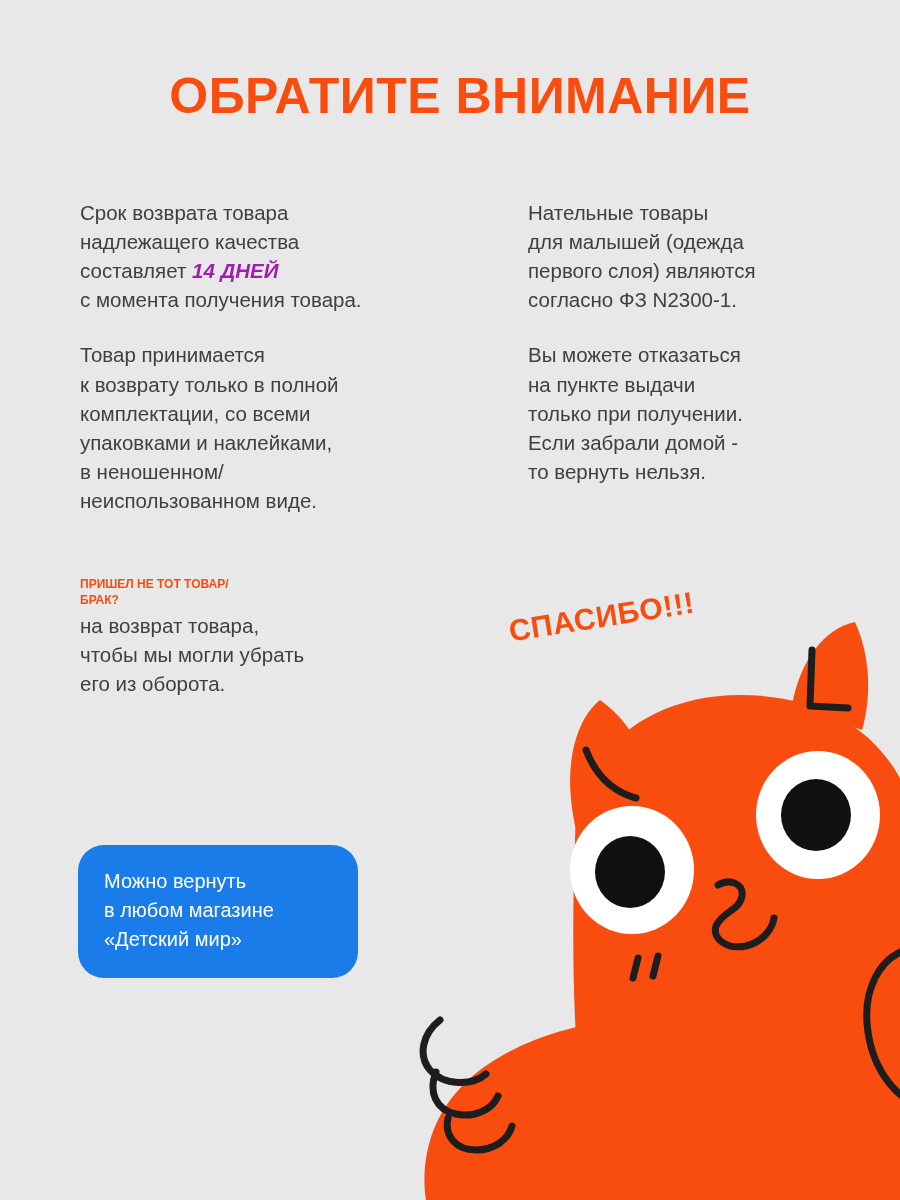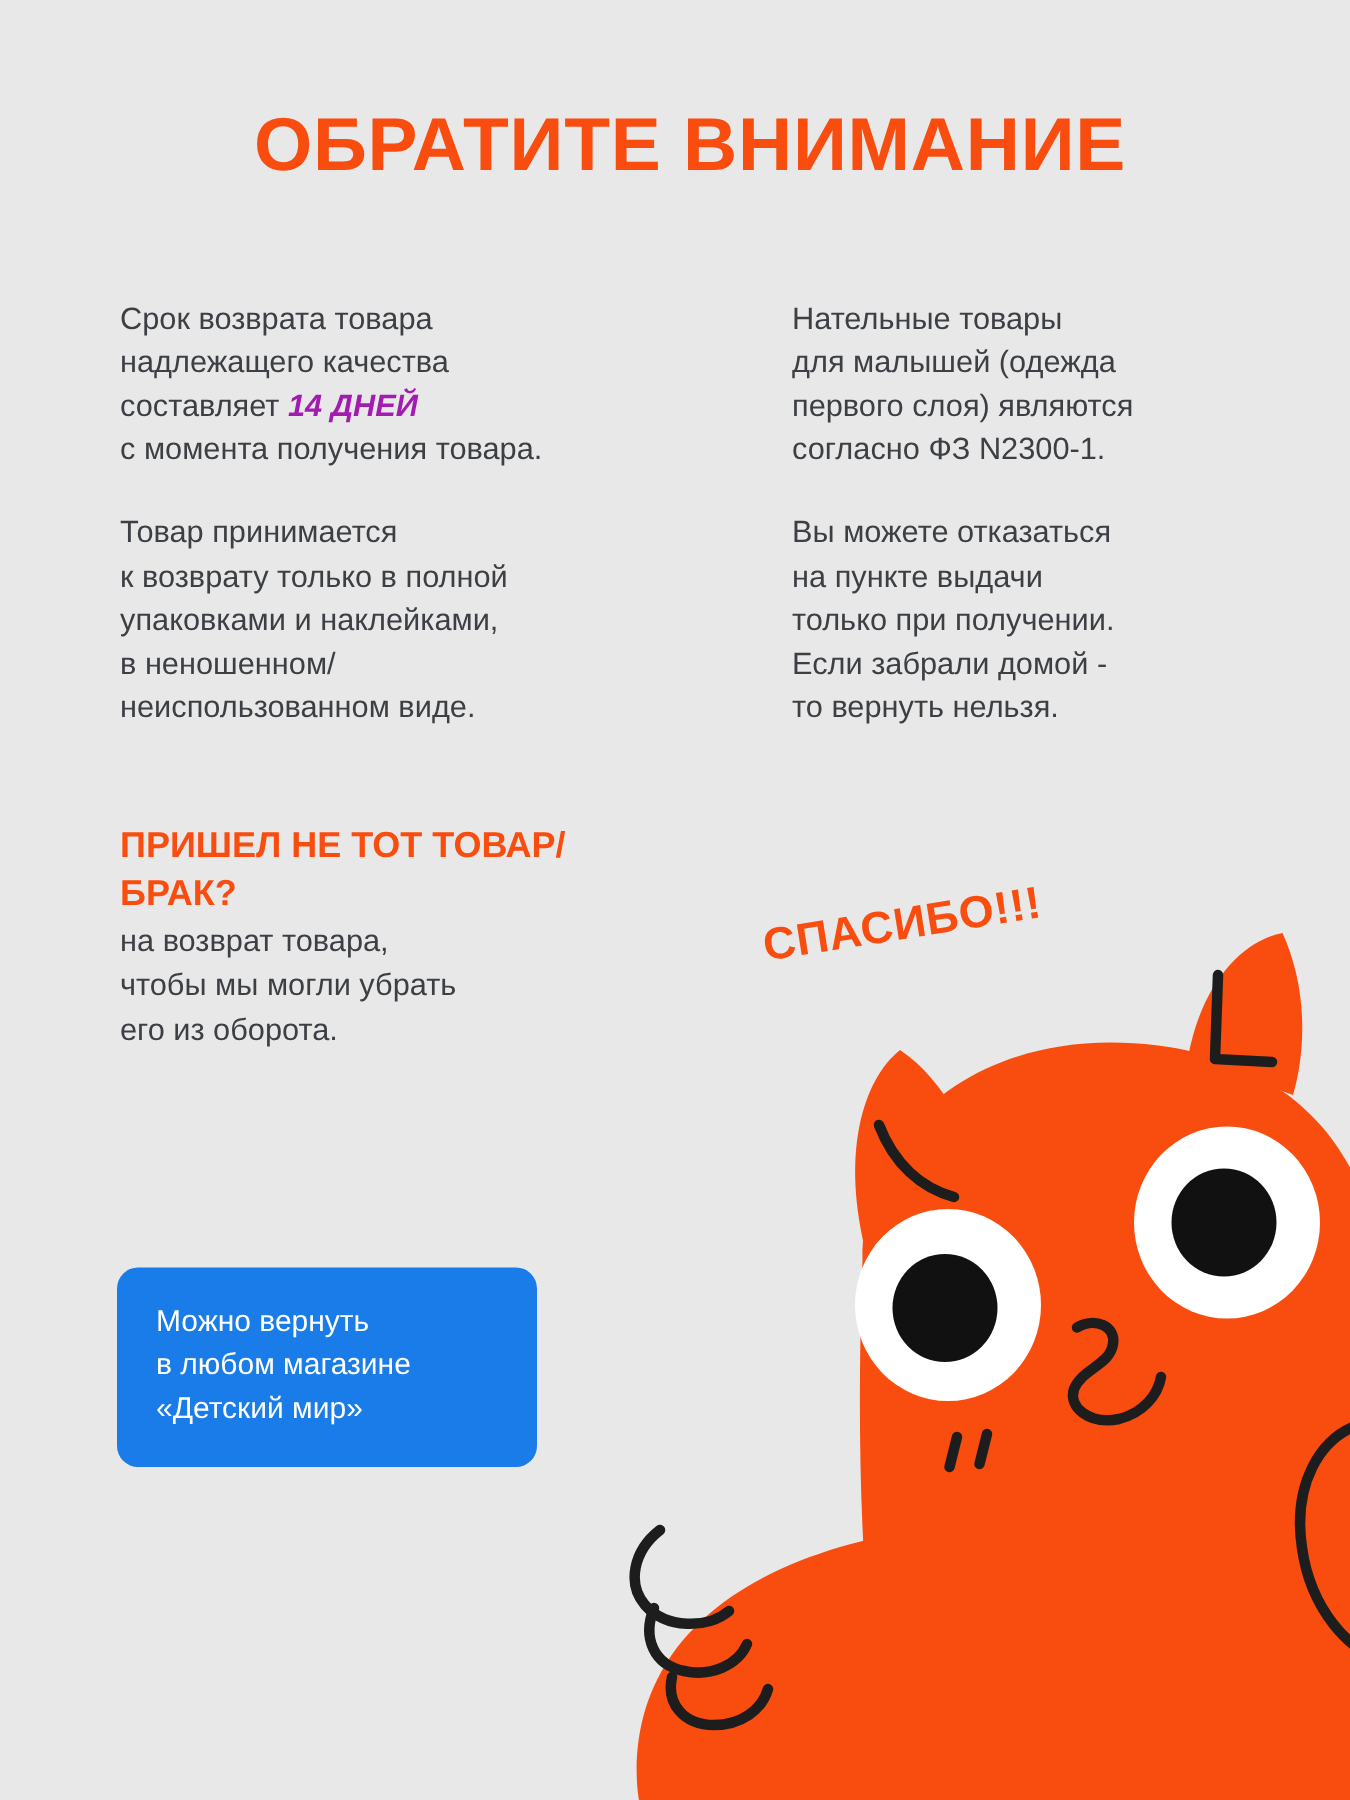--- a/index.html
+++ b/index.html
@@ -59,36 +59,36 @@
     font-style: italic;
   }
   b.orange {
     color: #f94d10;
     font-weight: bold;
   }
 
   .subhead {
     color: #f94d10;
     font-weight: bold;
-    font-size: 24px;
+    font-size: 12px;
     line-height: 1.32;
     margin-bottom: 2px;
   }
 
   .block-defect { margin-top: 62px; }
 
   
   .callout {
     position: absolute;
     left: 78px;
     top: 845px;
     width: 280px;
     padding: 22px 24px 24px 26px;
     background: #1a7ce8;
-    border-radius: 14px;
+    border-radius: 26px;
     color: #ffffff;
     font-size: 20px;
     line-height: 1.45;
     box-sizing: border-box;
   }
 
   
   .thanks {
     position: absolute;
     left: 508px;
@@ -122,20 +122,21 @@
     <div class="block">
       <div class="line">Срок возврата товара</div>
       <div class="line">надлежащего качества</div>
       <div class="line"><span>составляет </span><b class="hl">14 ДНЕЙ</b></div>
       <div class="line">с момента получения товара.</div>
     </div>
 
     <div class="block">
       <div class="line">Товар принимается</div>
       <div class="line">к возврату только в полной</div>
+      <div class="line">комплектации, со всеми</div>
       <div class="line">упаковками и наклейками,</div>
       <div class="line">в неношенном/</div>
       <div class="line">неиспользованном виде.</div>
     </div>
 
     <div class="block block-defect">
       <div class="subhead">
         <div>ПРИШЕЛ НЕ ТОТ ТОВАР/</div>
         <div>БРАК?</div>
       </div>

